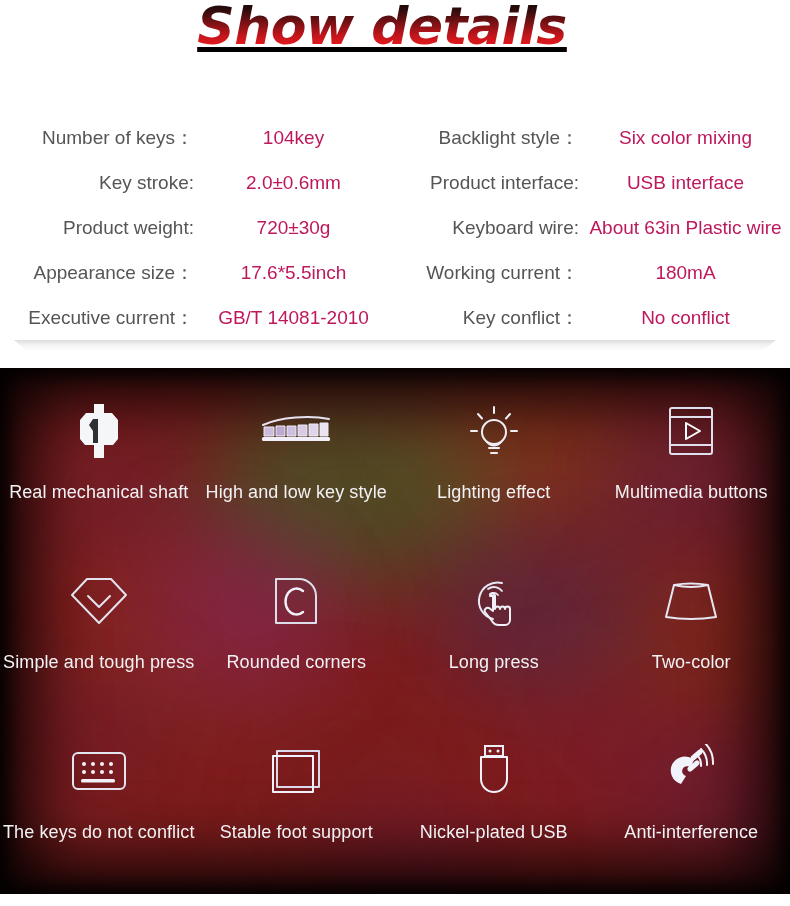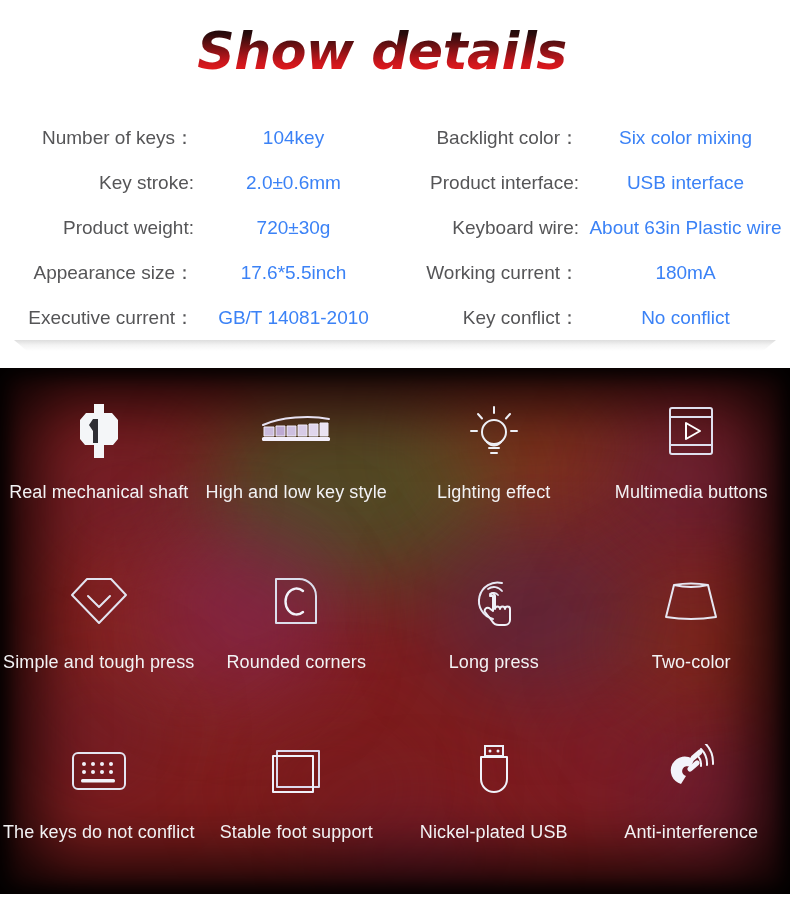--- a/index.html
+++ b/index.html
@@ -20,22 +20,23 @@
     background: #ffffff;
   }
 
   
   .title-wrap {
     position: absolute;
     top: 0; left: 0;
     width: 764px;
     height: 108px;
     display: flex;
-    align-items: center;
+    align-items: flex-start;
     justify-content: center;
+    text-decoration: underline;
   }
   .title {
     font-family: "DejaVu Sans", sans-serif;
     font-size: 52px;
     font-weight: bold;
     font-style: italic;
     letter-spacing: -0.5px;
     line-height: 1;
     background-image: linear-gradient(to bottom,
         #160708 0%,
@@ -95,21 +96,21 @@
     font-size: 19px;
     font-family: "Liberation Sans", "DejaVu Sans", sans-serif;
     font-weight: 400;
   }
   .c-label {
     justify-content: flex-end;
     padding-right: 2px;
   }
   .c-value {
     justify-content: center;
-    color: #3b82f6;
+    color: #be185d;
   }
 
   
   .col-l1 { width: 196px; }
   .col-v1 { width: 195px; }
   .col-l2 { width: 190px; }
   .col-v2 { width: 209px; }
 
   
   .feature-panel {
@@ -202,21 +203,21 @@
 
   <div class="title-wrap">
     <div class="title">Show details</div>
   </div>
 
   <div class="spec-table">
 
     <div class="spec-row">
       <div class="cell c-label col-l1">Number of keys：</div>
       <div class="cell c-value col-v1">104key</div>
-      <div class="cell c-label col-l2">Backlight color：</div>
+      <div class="cell c-label col-l2">Backlight style：</div>
       <div class="cell c-value col-v2">Six color mixing</div>
     </div>
 
     <div class="spec-row">
       <div class="cell c-label col-l1">Key stroke:</div>
       <div class="cell c-value col-v1">2.0±0.6mm</div>
       <div class="cell c-label col-l2">Product interface:</div>
       <div class="cell c-value col-v2">USB interface</div>
     </div>
 

